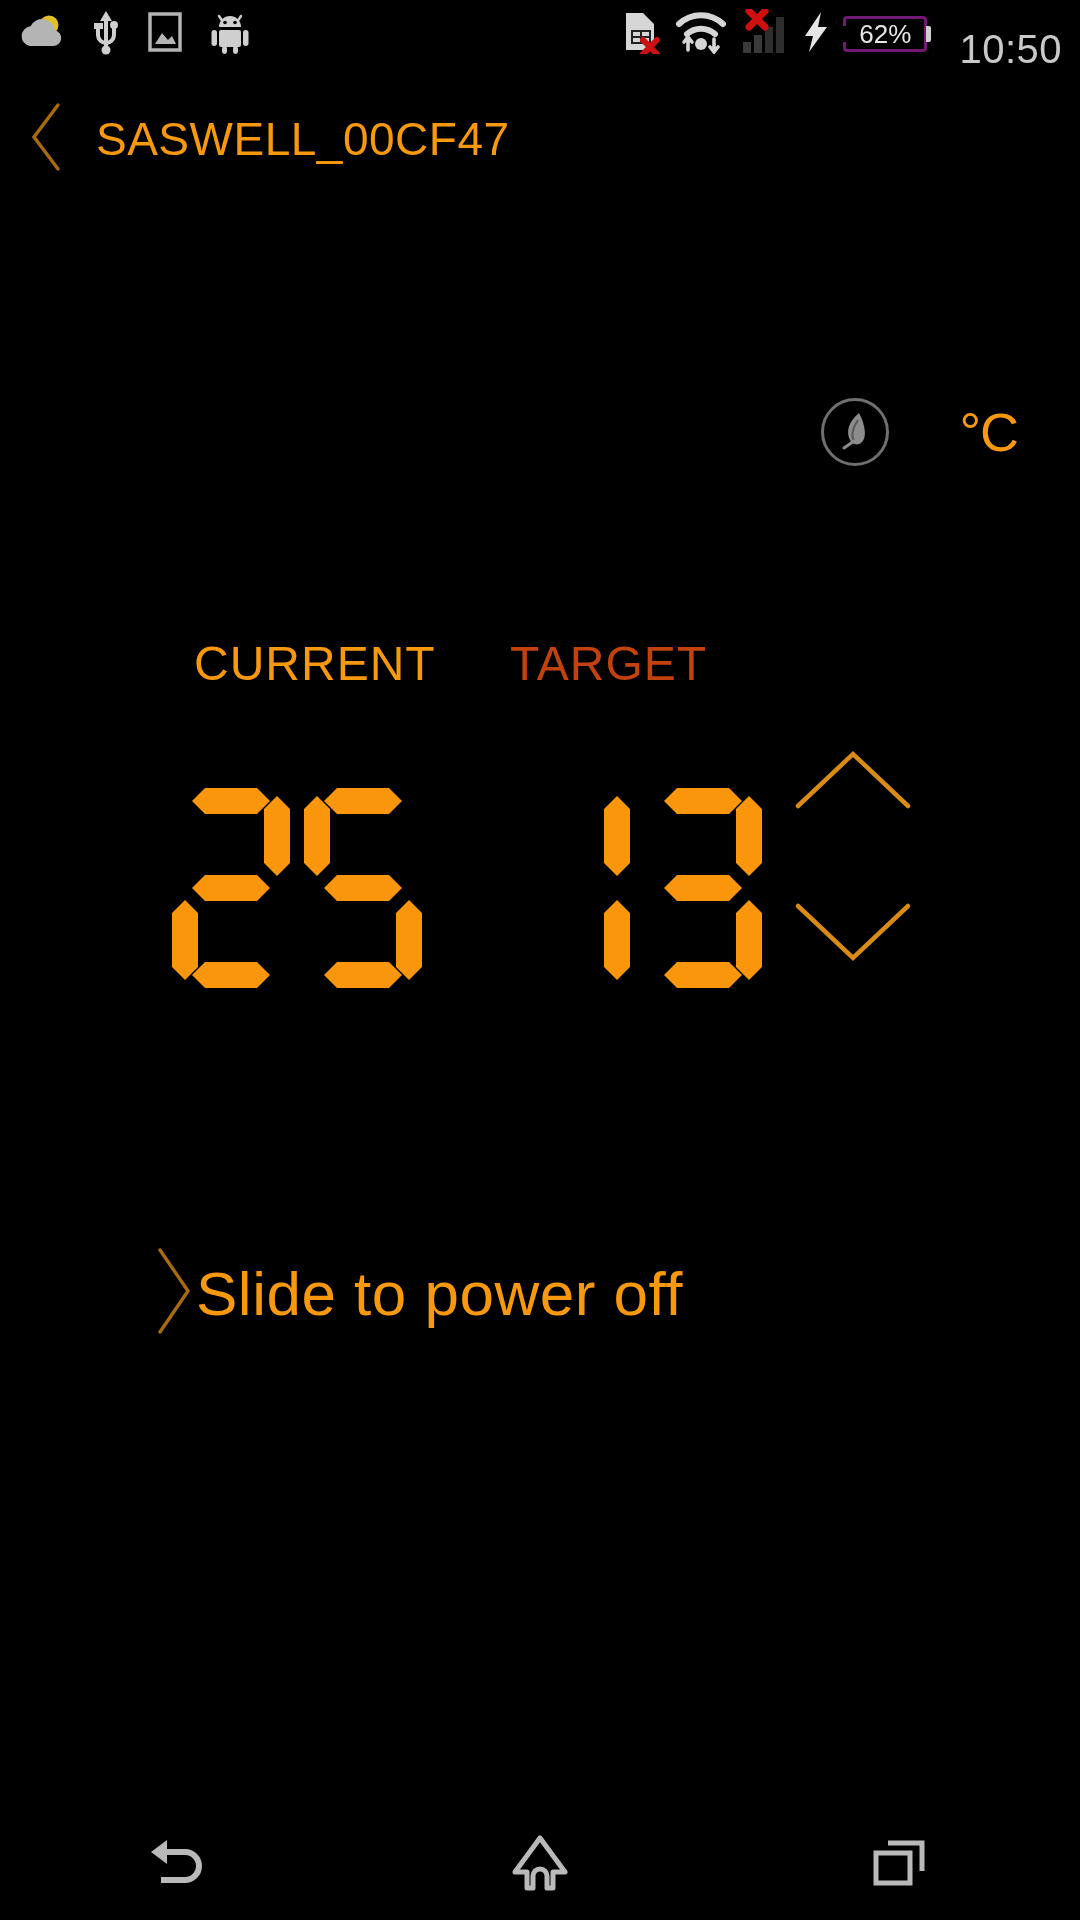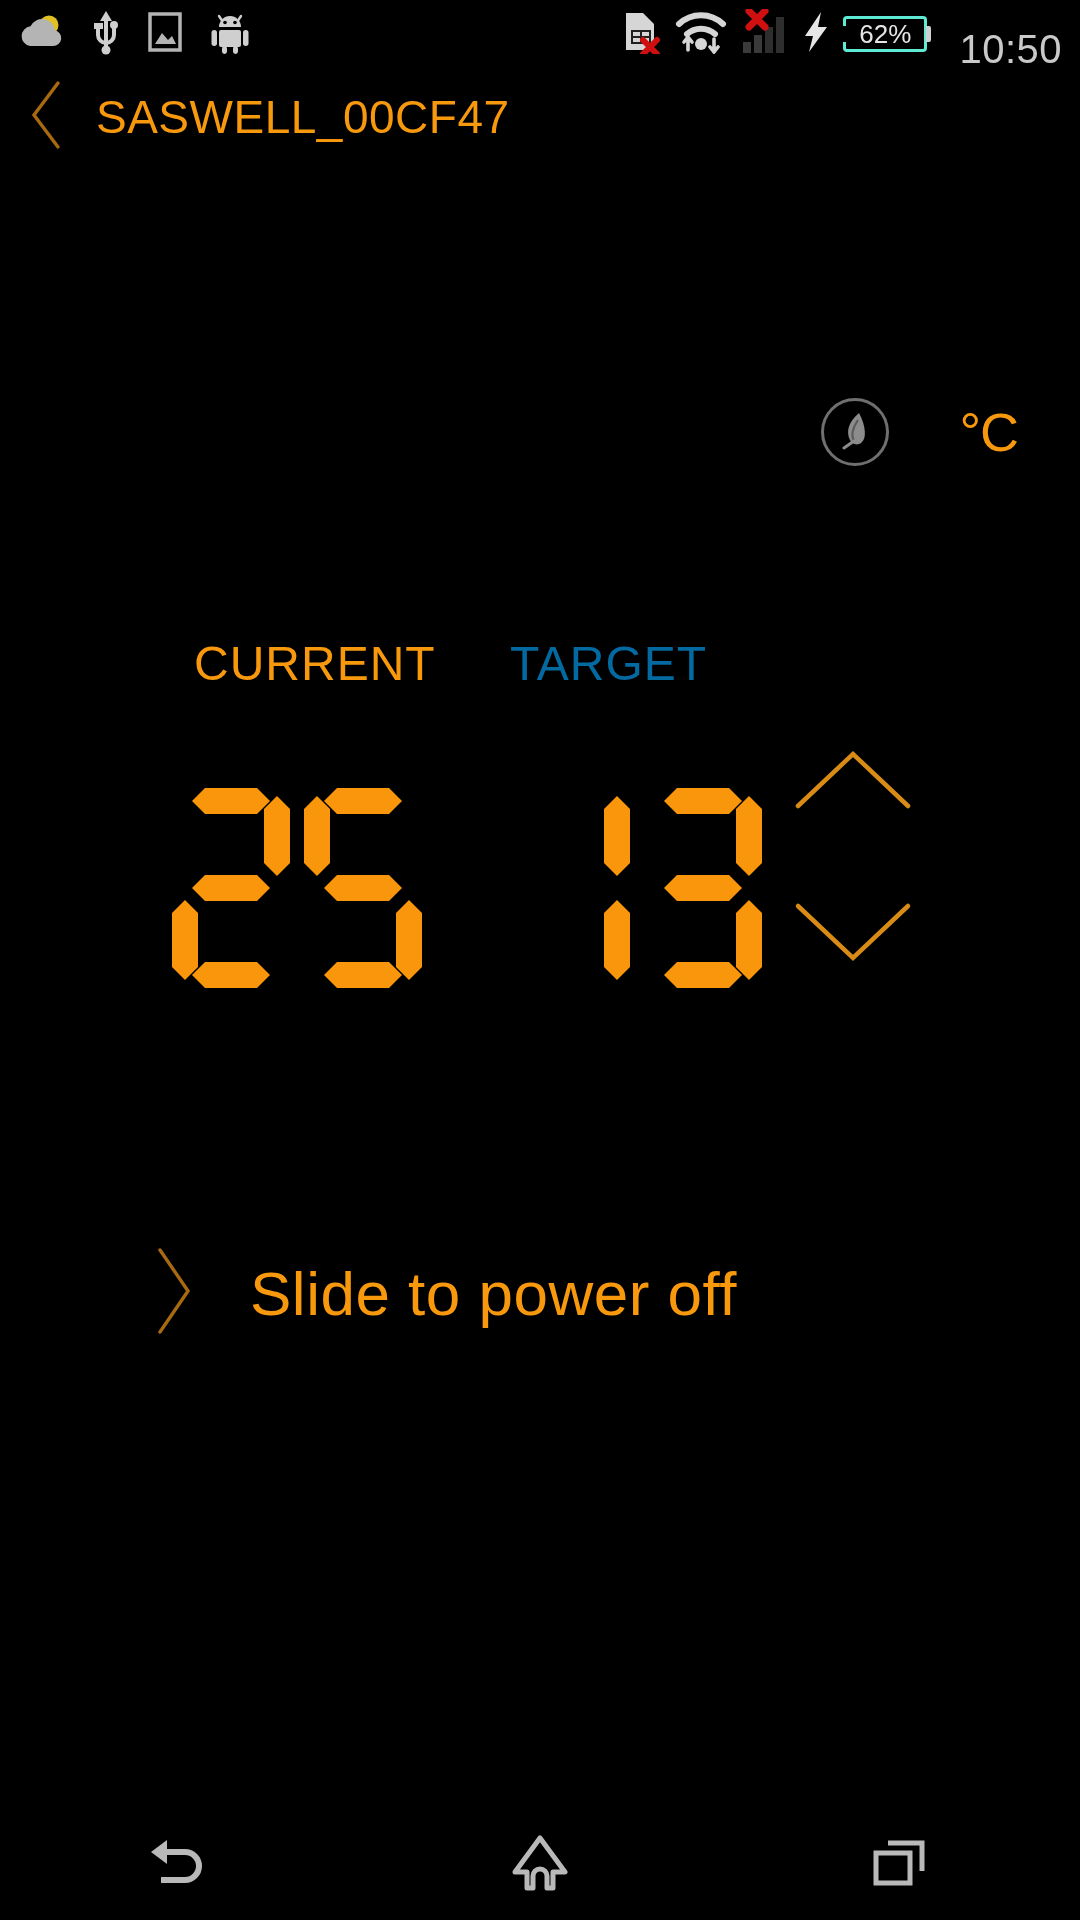--- a/index.html
+++ b/index.html
@@ -32,41 +32,41 @@
   }
   .sb-icon{ display:block; }
   .sb-clock{
     color:#c9c9c9; font-size:40px; letter-spacing:0.5px;
     line-height:1; padding-left:14px; font-weight:400;margin-top:30px;
   }
   .batt{
     position:relative; display:flex; align-items:center;
   }
   .batt-body{
-    border:3px solid #5eead4;
+    border:3px solid #701a75;
     border-radius:4px;
     height:36px; min-width:84px;
     display:flex; align-items:center; justify-content:center;
     padding:0 6px;
   }
   .batt-body span{
     color:#e6e6e6; font-size:26px; line-height:1; font-weight:400;
   }
   .batt-cap{
     width:5px; height:16px; background:#cfcfcf;
     border-radius:0 2px 2px 0; margin-left:-1px;
   }
   .batt-notch{
     width:6px; height:16px; background:#000;
     position:absolute; left:-1px; top:50%; margin-top:-8px;
   }
 
   
   .titlebar{
-    position:absolute; top:61px; left:0;
+    position:absolute; top:83px; left:0;
     width:940px; height:112px;
     display:flex; align-items:center;
   }
   .back-btn{
     width:96px; height:112px;
     display:flex; align-items:center; justify-content:center;
   }
   .title-text{
     color:#f8990d; font-size:46px; font-weight:400;
     letter-spacing:0.5px; white-space:nowrap;
@@ -109,21 +109,21 @@
   .head-row{
     position:absolute; top:636px; left:16px; width:1080px;
     height:56px;
   }
   .head-current{
     position:absolute; left:178px; top:0;
     color:#f8990d; font-size:48px; letter-spacing:1px;
   }
   .head-target{
     position:absolute; left:494px; top:0;
-    color:#0369a1; font-size:48px; letter-spacing:1px;
+    color:#c2410c; font-size:48px; letter-spacing:1px;
   }
   .seg-group{
     position:absolute;
     display:flex;
   }
   #current-digits{ left:172px; top:788px; gap:14px; }
   #target-digits{ left:512px; top:788px; gap:14px; }
 
   .seg-digit{
     position:relative;
@@ -162,21 +162,20 @@
   
   .slide-row{
     position:absolute; left:0; top:1238px;
     width:1080px; height:110px;
     display:flex; align-items:center;
   }
   .slide-chev{
     margin-left:150px;
   }
   .slide-text{
-    margin-left:54px;
     color:#f8990d; font-size:62px; font-weight:400;
     letter-spacing:0.5px;
   }
 
   
   .navbar{
     position:absolute; left:0; bottom:0;
     width:1080px; height:110px;
     display:flex; align-items:center;
   }

